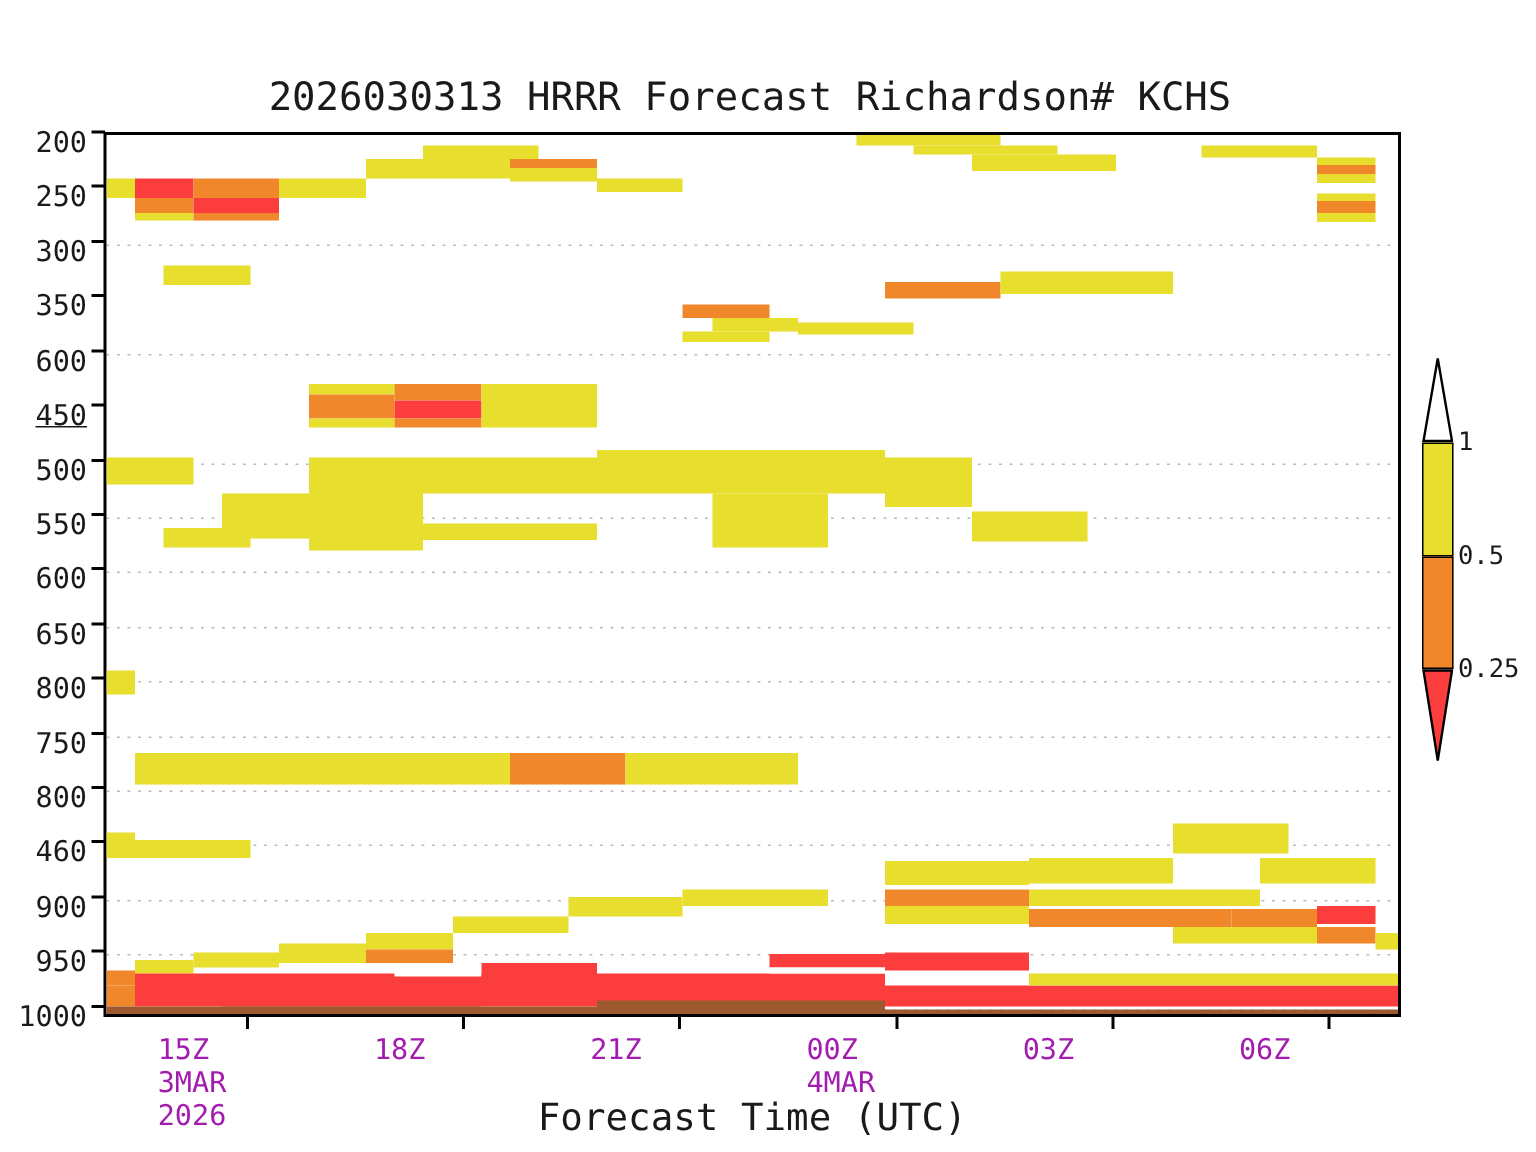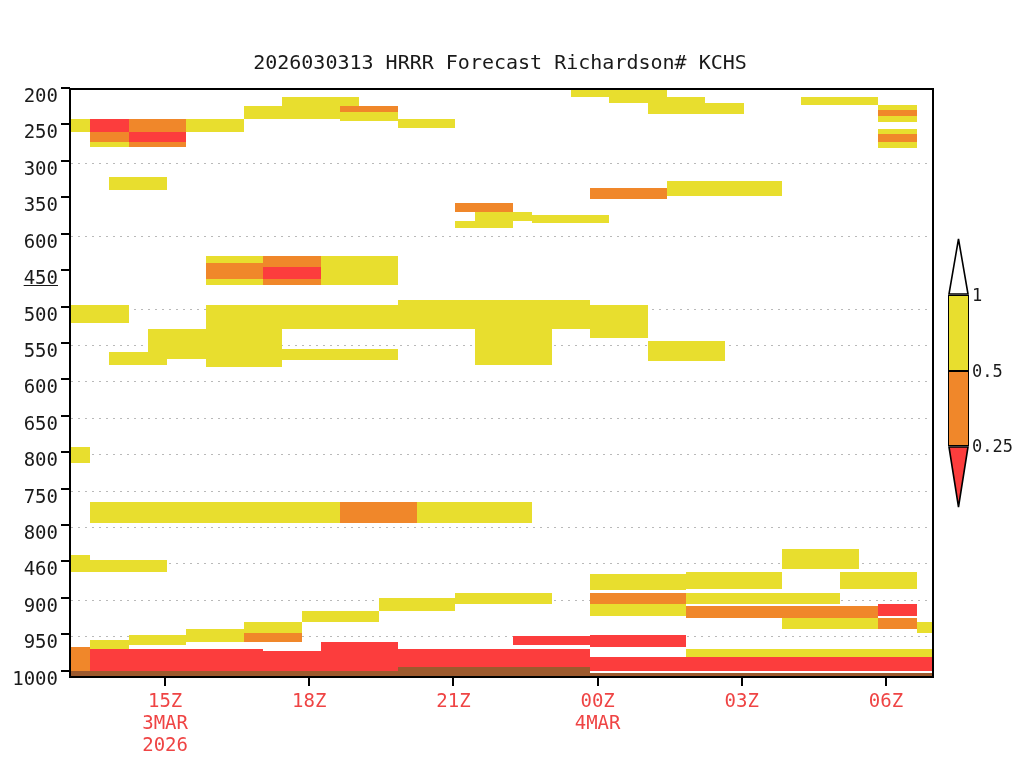--- a/index.html
+++ b/index.html
@@ -3,21 +3,21 @@
 <meta charset="utf-8">
 <style>
   html,body{margin:0;padding:0;background:#ffffff;}
   body{width:1024px;height:768px;overflow:hidden;
        font-family:"DejaVu Sans Mono","Liberation Mono",monospace;}
   #root{position:relative;width:1024px;height:768px;}
 
   
   #chart-title{
     position:absolute;left:0;top:50px;width:1000px;text-align:center;
-    font-size:20px;color:#1a1a1a;letter-spacing:0px;white-space:nowrap;
+    font-size:26px;color:#1a1a1a;letter-spacing:0px;white-space:nowrap;
   }
 
   
   #plot-frame{
     position:absolute;left:69px;top:88px;width:865px;height:590px;
     border:2px solid #000;box-sizing:border-box;background:#fff;overflow:hidden;
   }
   #plot-canvas{position:absolute;left:0;top:0;width:100%;height:100%;}
   .cell{position:absolute;}
   .gridline{position:absolute;left:0;width:100%;height:1px;
@@ -25,21 +25,21 @@
     background-size:7px 1px;}
   .ground{position:absolute;background:#9C5A2E;}
 
   
   .ytick-label{position:absolute;right:0;text-align:right;font-size:19px;color:#1a1a1a;
     white-space:nowrap;line-height:1;}
   .ytick-mark{position:absolute;left:61px;width:9px;height:2px;background:#000;}
   #yaxis-labels{position:absolute;left:0;top:8px;width:58px;height:720px;}
 
   .xtick-mark{position:absolute;width:2px;height:8px;background:#000;}
-  .xtick-label{position:absolute;font-size:19px;color:#ef4444;text-align:center;
+  .xtick-label{position:absolute;font-size:19px;color:#a21caf;
     white-space:nowrap;line-height:1.15;}
 
   #xaxis-title{position:absolute;left:69px;top:730px;width:865px;text-align:center;
     font-size:25px;color:#1a1a1a;}
 
   
   #colorbar{position:absolute;left:948px;top:295px;width:21px;height:180px;}
   .cb-seg{position:absolute;left:0;width:21px;border:1.5px solid #000;box-sizing:border-box;}
   .cb-label{position:absolute;left:24px;font-size:17px;color:#1a1a1a;white-space:nowrap;}
 
@@ -189,20 +189,21 @@
       <div class="xtick-label" style="left: 249.278px; width: 120px; top: 690px;">18Z</div>
       <div class="xtick-mark" style="left: 452.444px; top: 678px;"></div>
       <div class="xtick-label" style="left: 393.444px; width: 120px; top: 690px;">21Z</div>
       <div class="xtick-mark" style="left: 596.611px; top: 678px;"></div>
       <div class="xtick-label" style="left: 537.611px; width: 120px; top: 690px;">00Z<br>4MAR</div>
       <div class="xtick-mark" style="left: 740.778px; top: 678px;"></div>
       <div class="xtick-label" style="left: 681.778px; width: 120px; top: 690px;">03Z</div>
       <div class="xtick-mark" style="left: 884.944px; top: 678px;"></div>
       <div class="xtick-label" style="left: 825.944px; width: 120px; top: 690px;">06Z</div>
     </div>
+  <div id="xaxis-title">Forecast Time (UTC)</div>
 
   <div id="colorbar">
       <svg width="21" height="58" style="position: absolute; left: 0px; top: -58px;">
         <polygon points="10.5,2 20,57 1,57" fill="#ffffff" stroke="#000" stroke-width="1.6"></polygon>
       </svg>
       <div class="cb-seg" style="top: 0px; height: 75.6px; background: rgb(232, 222, 46);"></div>
       <div class="cb-seg" style="top: 75.6px; height: 75.6px; background: rgb(240, 135, 42);"></div>
       <svg width="21" height="62" style="position: absolute; left: 0px; top: 151.2px;">
         <polygon points="1,1 20,1 10.5,61" fill="#FC3D3D" stroke="#000" stroke-width="1.6"></polygon>
       </svg>

